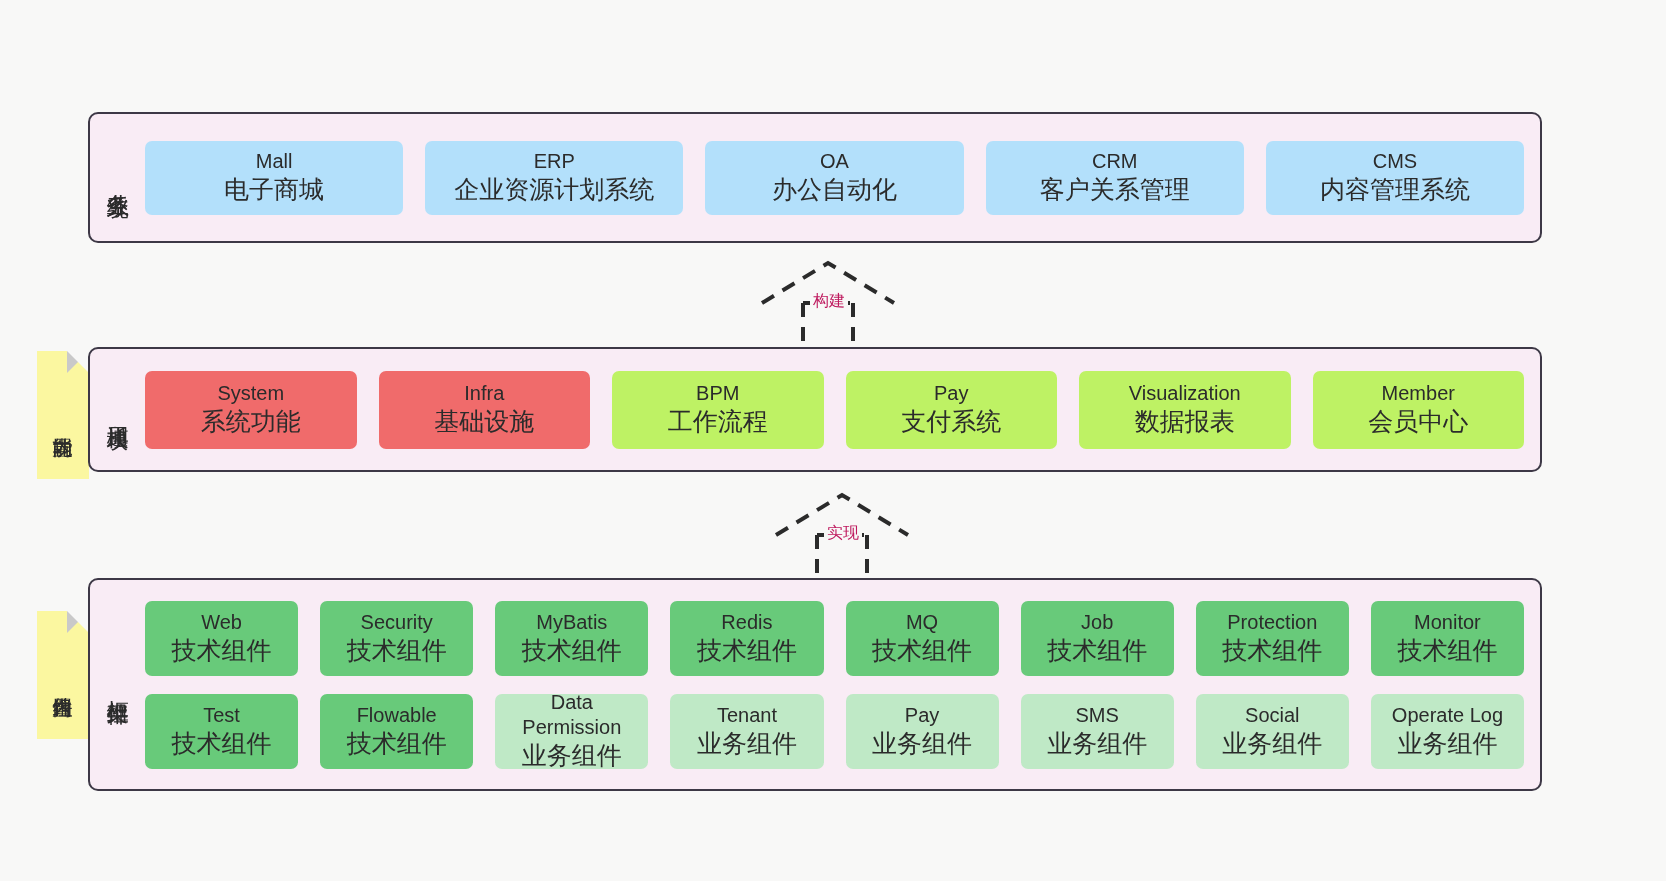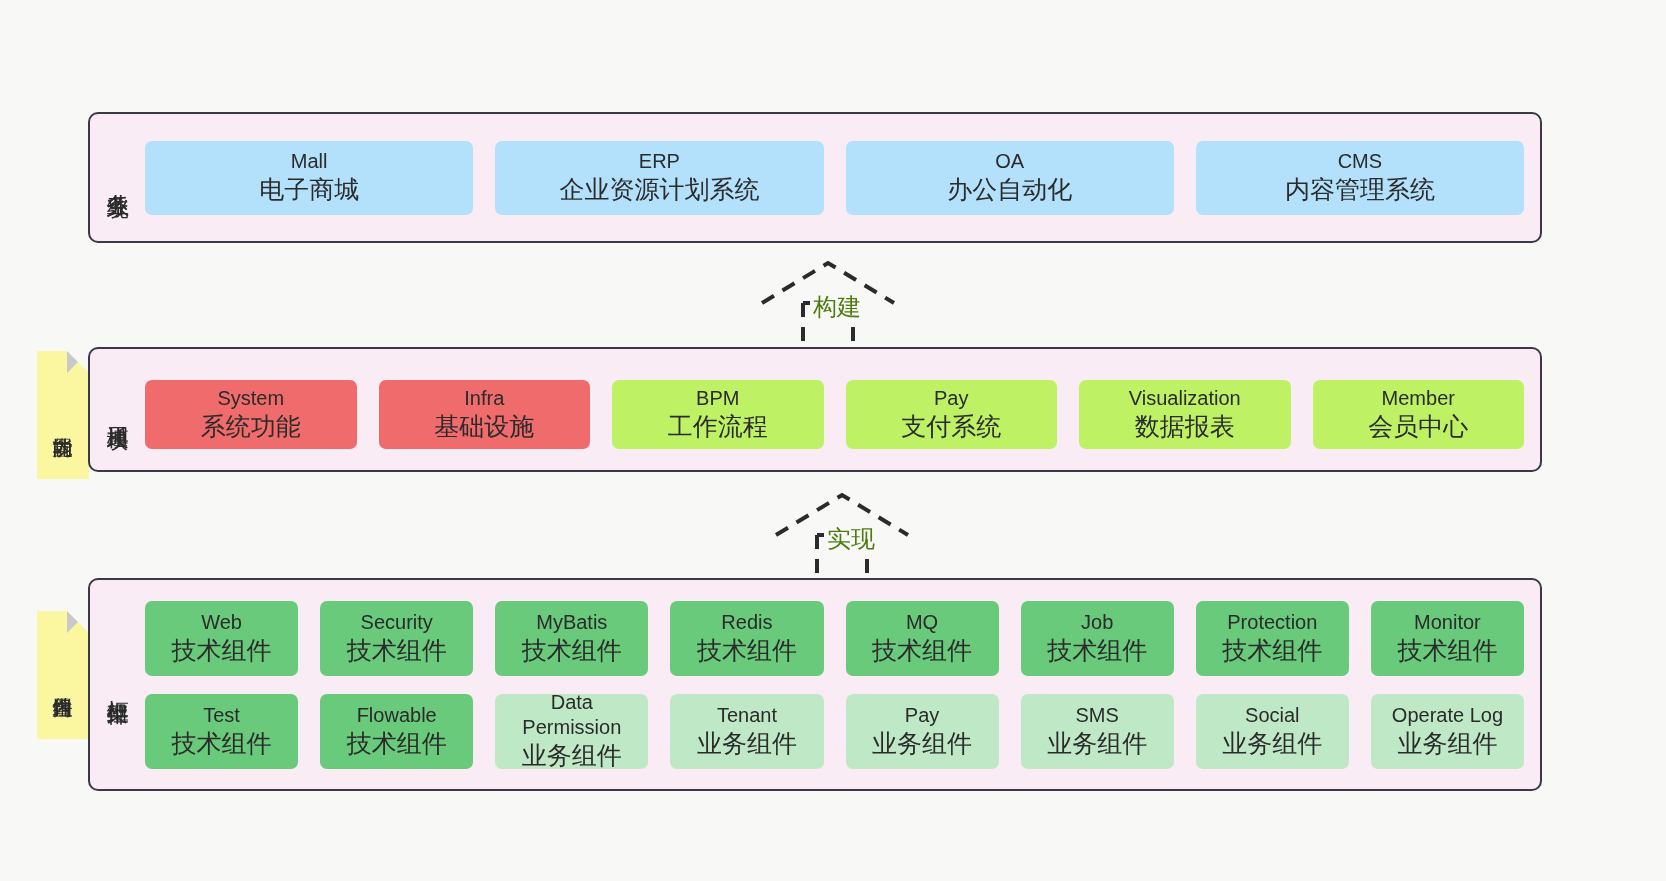--- a/index.html
+++ b/index.html
@@ -71,21 +71,21 @@
   .box.pink   { background: #bef264; }
   .box.green  { background: #68ca7a; }
   .box.lgreen { background: #bfe9c6; }
 
   
   #layer-business { left: 88px;  top: 112px; width: 1454px; height: 131px; }
   #layer-common   { left: 88px;  top: 347px; width: 1454px; height: 125px; }
   #layer-frame    { left: 88px;  top: 578px; width: 1454px; height: 213px; }
 
   #layer-business .row { height: 74px; }
-  #layer-common   .row { height: 78px; align-items: flex-end; }
+  #layer-common   .row { height: 78px; }
   #layer-frame    .row { height: 75px; }
 
   
   .note {
     position: absolute;
     width: 52px;
     background: #fbf7a0;
     display: flex;
     align-items: center;
     justify-content: center;
@@ -117,22 +117,22 @@
     border-width: 22px 22px 0 0;
     border-color: #c9c9c9 transparent transparent transparent;
   }
   #note-functions  { left: 37px; top: 351px; height: 128px; }
   #note-components { left: 37px; top: 611px; height: 128px; }
 
   
   .arrow { position: absolute; }
   .arrow-label {
     position: absolute;
-    font-size: 24px;
-    color: #4d7c0f;
+    font-size: 16px;
+    color: #be185d;
     background: #f8f8f7;
     padding: 0 3px;
     white-space: nowrap;
   }
   #arrow-build { left: 752px; top: 255px; width: 160px; height: 92px; }
   #arrow-build .arrow-label { left: 58px; top: 36px; }
   #arrow-impl  { left: 766px; top: 487px; width: 160px; height: 92px; text-align: right; }
   #arrow-impl  .arrow-label { left: 58px; top: 36px; }
 </style>
 </head>
@@ -152,20 +152,24 @@
           </div>
           <div class="box blue">
             <div class="en">ERP</div>
             <div class="cn">企业资源计划系统</div>
           </div>
           <div class="box blue">
             <div class="en">OA</div>
             <div class="cn">办公自动化</div>
           </div>
           <div class="box blue">
+            <div class="en">CRM</div>
+            <div class="cn">客户关系管理</div>
+          </div>
+          <div class="box blue">
             <div class="en">CMS</div>
             <div class="cn">内容管理系统</div>
           </div>
         </div>
     </div>
   </div>
 
   <div class="arrow" id="arrow-build">
     <svg width="160" height="92" viewBox="0 0 160 92">
       <path d="M 10 48 L 76 8 L 142 48" fill="none" stroke="#2b2b2b" stroke-width="4" stroke-dasharray="14 10" stroke-linecap="butt"></path>

